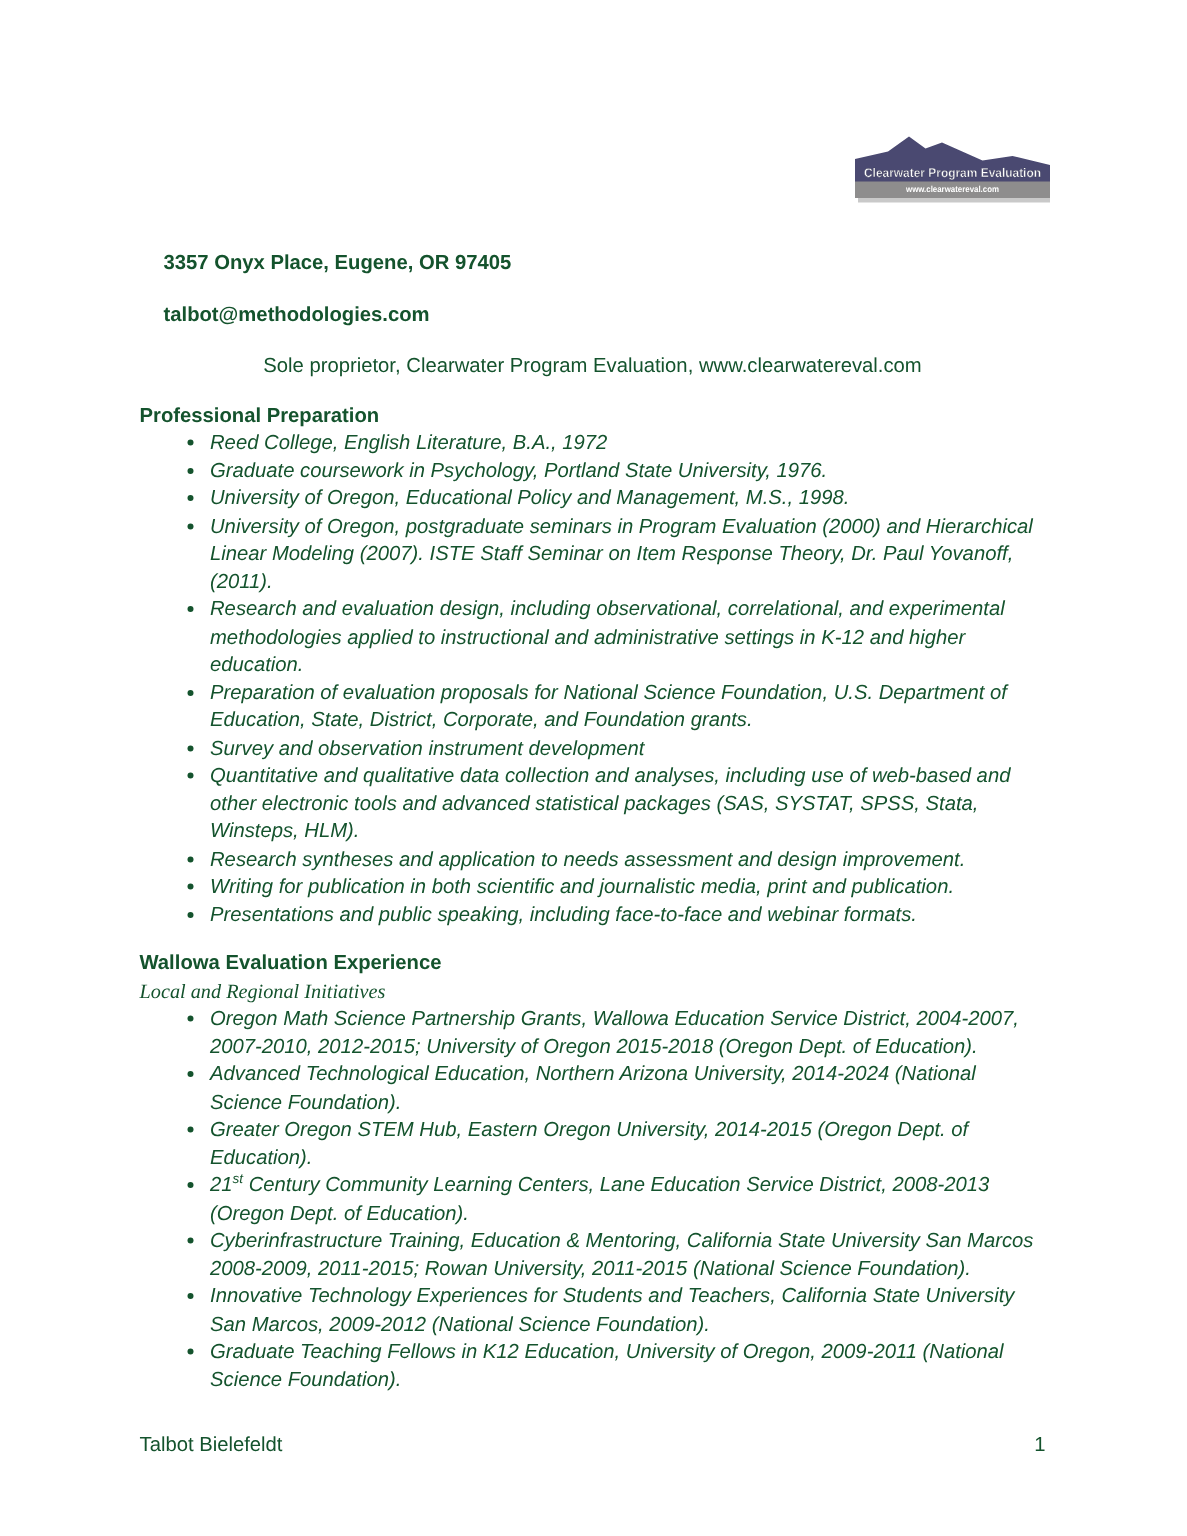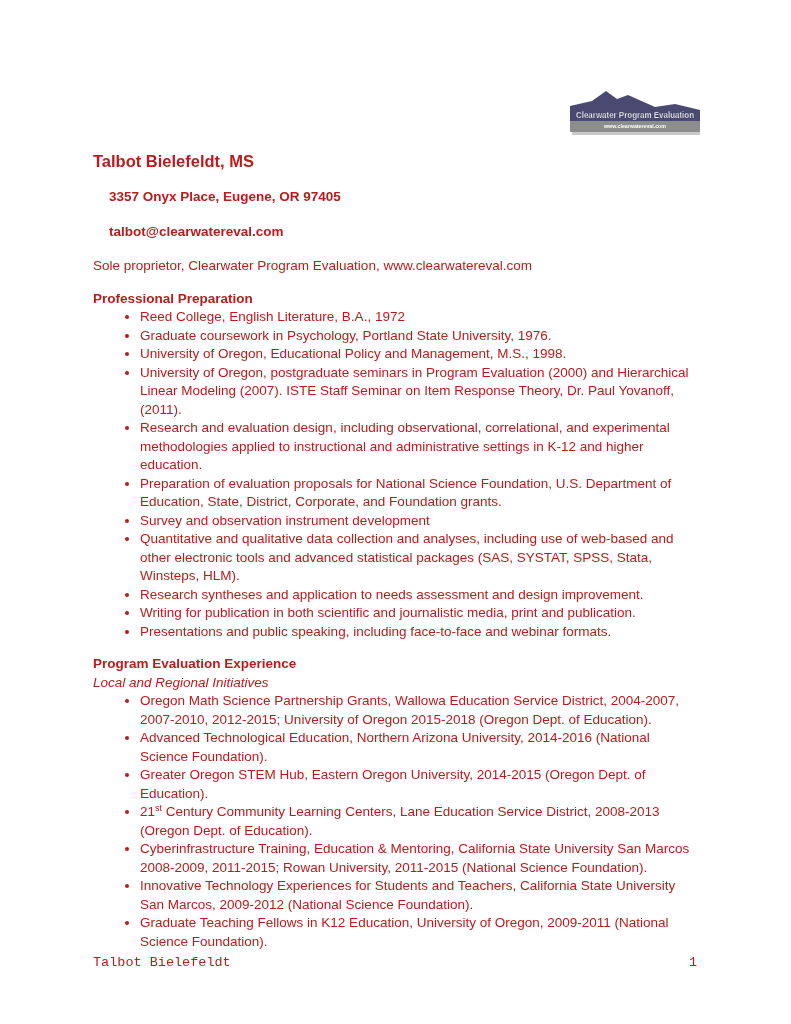--- a/index.html
+++ b/index.html
@@ -8,21 +8,21 @@
     background: #ffffff;
   }
   .page {
     position: relative;
     width: 791px;
     height: 1024px;
     background: #ffffff;
     font-family: "Liberation Sans", sans-serif;
     font-size: 13.5px;
     line-height: 18.5px;
-    color: #b91c1c;
+    color: #14532d;
     overflow: hidden;
   }
   .logo {
     position: absolute;
     top: 89px;
     left: 570px;
     width: 131px;
     height: 47px;
   }
   .content {
@@ -40,68 +40,70 @@
   .contact-line {
     font-weight: bold;
     margin: 16px;
   }
   .section-heading {
     font-weight: bold;
     margin: 14px 0 0 0;
   }
   .plain-line {
     margin: 0;
+    text-align: center;
   }
   .sub-heading {
     font-style: italic;
     margin: 0;
+    font-family: Liberation Serif, serif;
   }
   ul.bullets {
     margin: 0;
     padding: 0 0 0 47px;
     list-style: disc outside;
   }
   ul.bullets li {
     margin: 0;
     padding: 0;
+    font-style: italic;
   }
   sup {
     font-size: 9px;
     line-height: 0;
   }
   .footer {
     position: absolute;
     top: 954px;
     left: 93px;
     width: 604px;
     display: flex;
     justify-content: space-between;
   }
-  .footer span { display: inline-block; font-family: Liberation Mono, monospace; }
+  .footer span { display: inline-block; }
 </style>
 </head>
 <body>
 
 <div class="page">
 
   <div class="logo">
     <svg width="131" height="47" viewBox="0 0 131 47" xmlns="http://www.w3.org/2000/svg">
       <rect x="2" y="43" width="128" height="3" fill="#c9c9c9"></rect>
       <rect x="0" y="21" width="130" height="22" fill="#8e8d8d"></rect>
       <polygon points="0,32 0,17 22,12 36,2 47,10 58,6 85,18 105,15 130,21 130,32" fill="#4a4971"></polygon>
       <text x="65" y="29" text-anchor="middle" font-family="Liberation Sans, sans-serif" font-size="8.4" font-weight="bold" textLength="118" lengthAdjust="spacingAndGlyphs" stroke="#3a3a55" stroke-width="0.25" fill="#ffffff">Clearwater Program Evaluation</text>
       <text x="65" y="39" text-anchor="middle" font-family="Liberation Sans, sans-serif" font-size="5.8" font-weight="bold" textLength="62" lengthAdjust="spacingAndGlyphs" fill="#ffffff">www.clearwatereval.com</text>
     </svg>
   </div>
 
   <div class="content">
 
-    <p class="name">Talbot Bielefeldt, MS</p>
     <p class="contact-line">3357 Onyx Place, Eugene, OR 97405</p>
-    <p class="contact-line">talbot@clearwatereval.com</p>
+    <p class="contact-line">talbot@methodologies.com</p>
 
     <p class="plain-line">Sole proprietor, Clearwater Program Evaluation, www.clearwatereval.com</p>
 
     <p class="section-heading">Professional Preparation</p>
     <ul class="bullets">
         <li>Reed College, English Literature, B.A., 1972</li>
         <li>Graduate coursework in Psychology, Portland State University, 1976.</li>
         <li>University of Oregon, Educational Policy and Management, M.S., 1998.</li>
         <li>University of Oregon, postgraduate seminars in Program Evaluation (2000) and Hierarchical Linear Modeling (2007). ISTE Staff Seminar on Item Response Theory, Dr. Paul Yovanoff, (2011).</li>
       </ul>
@@ -109,25 +111,25 @@
     <ul class="bullets">
         <li>Research and evaluation design, including observational, correlational, and experimental methodologies applied to instructional and administrative settings in K-12 and higher education.</li>
         <li>Preparation of evaluation proposals for National Science Foundation, U.S. Department of Education, State, District, Corporate, and Foundation grants.</li>
         <li>Survey and observation instrument development</li>
         <li>Quantitative and qualitative data collection and analyses, including use of web-based and other electronic tools and advanced statistical packages (SAS, SYSTAT, SPSS, Stata, Winsteps, HLM).</li>
         <li>Research syntheses and application to needs assessment and design improvement.</li>
         <li>Writing for publication in both scientific and journalistic media, print and publication.</li>
         <li>Presentations and public speaking, including face-to-face and webinar formats.</li>
       </ul>
 
-    <p class="section-heading">Program Evaluation Experience</p>
+    <p class="section-heading">Wallowa Evaluation Experience</p>
     <p class="sub-heading">Local and Regional Initiatives</p>
     <ul class="bullets">
         <li>Oregon Math Science Partnership Grants, Wallowa Education Service District, 2004-2007, 2007-2010, 2012-2015; University of Oregon 2015-2018 (Oregon Dept. of Education).</li>
-        <li>Advanced Technological Education, Northern Arizona University, 2014-2016 (National Science Foundation).</li>
+        <li>Advanced Technological Education, Northern Arizona University, 2014-2024 (National Science Foundation).</li>
         <li>Greater Oregon STEM Hub, Eastern Oregon University, 2014-2015 (Oregon Dept. of Education).</li>
         <li><span>21</span><sup>st</sup><span> Century Community Learning Centers, Lane Education Service District, 2008-2013 (Oregon Dept. of Education).</span></li>
         <li>Cyberinfrastructure Training, Education &amp; Mentoring, California State University San Marcos 2008-2009, 2011-2015; Rowan University, 2011-2015 (National Science Foundation).</li>
         <li>Innovative Technology Experiences for Students and Teachers, California State University San Marcos, 2009-2012 (National Science Foundation).</li>
         <li>Graduate Teaching Fellows in K12 Education, University of Oregon, 2009-2011 (National Science Foundation).</li>
       </ul>
 
   </div>
 
   <div class="footer">

